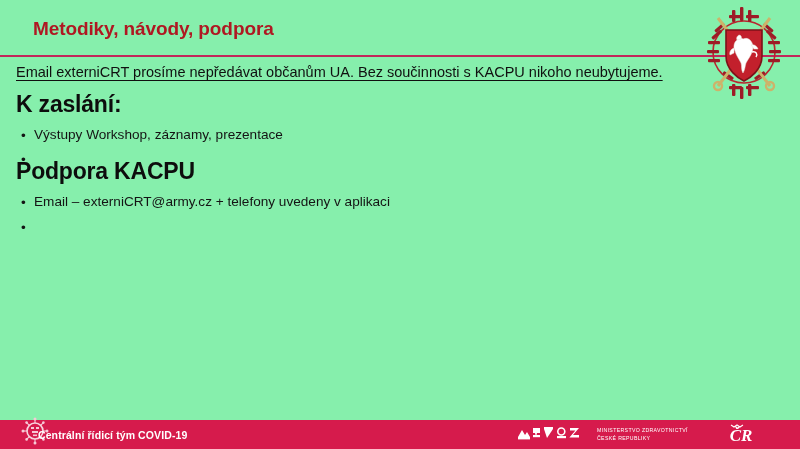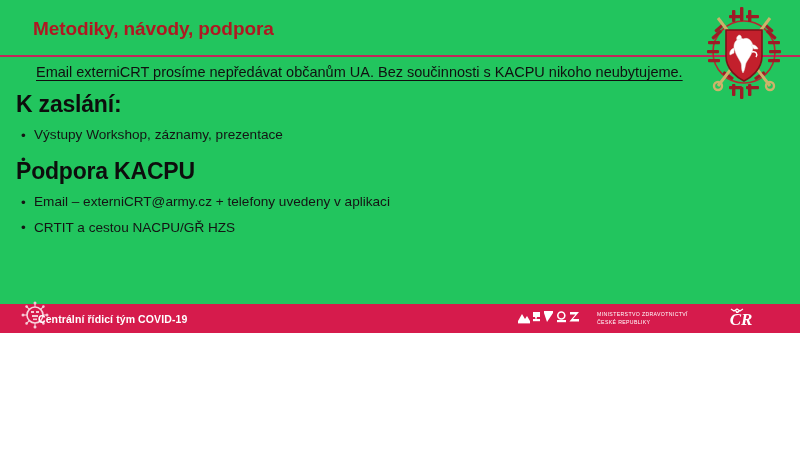--- a/index.html
+++ b/index.html
@@ -6,22 +6,22 @@
     margin: 0;
     padding: 0;
     background: #ffffff;
   }
   body {
     font-family: "Liberation Sans", "DejaVu Sans", sans-serif;
   }
   .slide {
     position: relative;
     width: 800px;
-    height: 333px;
-    background: #22c55e;
+    height: 449px;
+    background: #86efac;
     overflow: hidden;
   }
 
   
   .slide-title {
     position: absolute;
     left: 33px;
     top: 18px;
     font-size: 19px;
     font-weight: bold;
@@ -51,21 +51,20 @@
   .notice {
     position: absolute;
     left: 16px;
     top: 64px;
     width: 762px;
     font-size: 14.5px;
     color: #101010;
     text-decoration: underline;
     text-underline-offset: 3px;
     white-space: nowrap;
-    margin-left: 20px;
   }
 
   .body-block {
     position: absolute;
     left: 16px;
     top: 90px;
     width: 770px;
   }
   .h-section {
     font-size: 23px;
@@ -245,21 +244,20 @@
     <ul class="bullets">
       <li>
         <span class="bullet-dot">•</span>
         <span>Email – externiCRT@army.cz + telefony uvedeny v aplikaci</span>
       </li>
     </ul>
 
     <ul class="bullets">
       <li>
         <span class="bullet-dot">•</span>
-        <span>CRTIT a cestou NACPU/GŘ HZS</span>
       </li>
     </ul>
 
   </div>
 
   <div class="footer-bar">
 
     <div class="footer-covid-icon">
       <svg viewBox="0 0 30 30" width="30" height="30" aria-hidden="true">
         <g stroke="#f6c9d6" stroke-width="1.1" fill="none">

